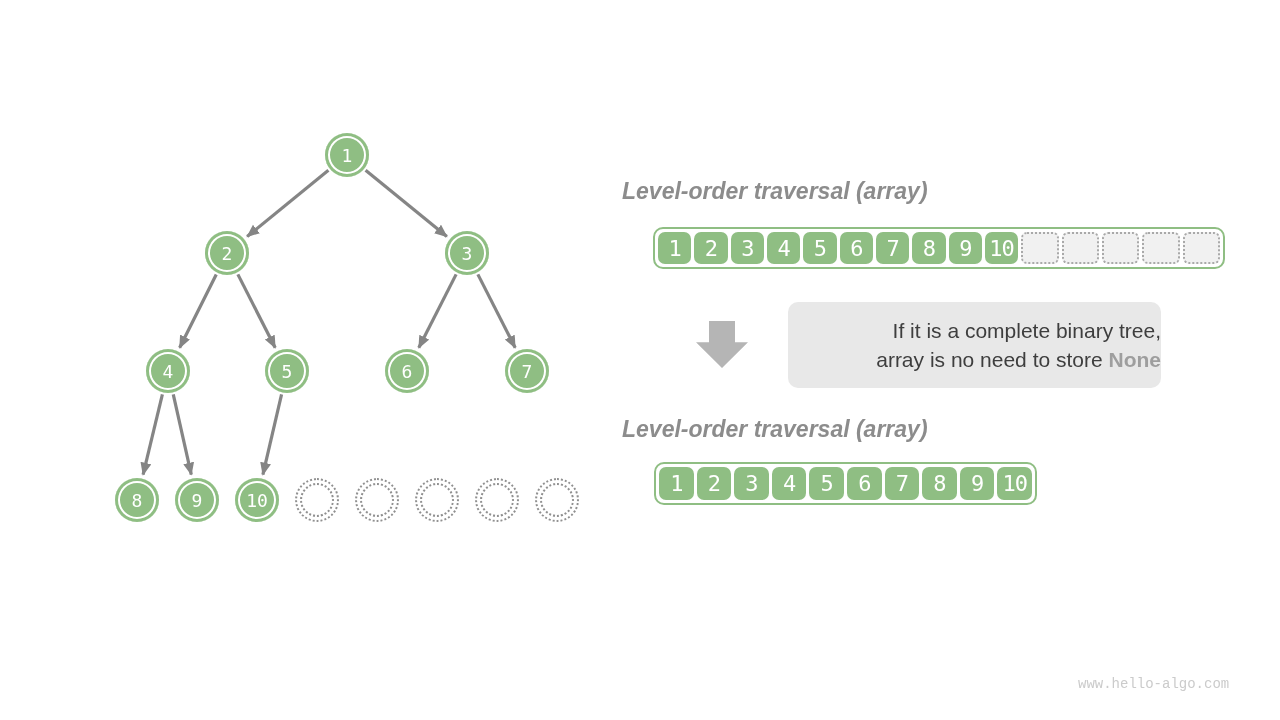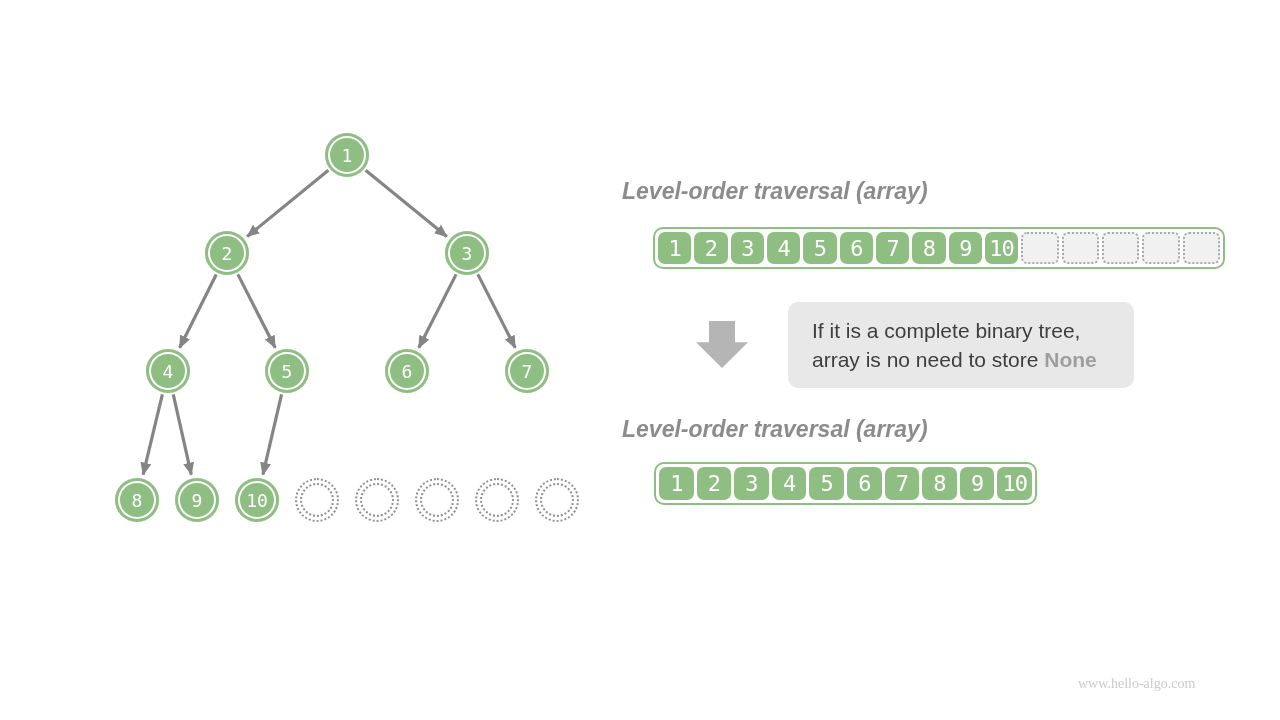--- a/index.html
+++ b/index.html
@@ -91,36 +91,37 @@
     left: 696px; top: 321px;
     width: 52px; height: 47px;
     background: var(--big-arrow-gray);
     clip-path: polygon(25% 0, 75% 0, 75% 45%, 100% 45%, 50% 100%, 0 45%, 25% 45%);
   }
 
   
   .callout {
     position: absolute;
     left: 788px; top: 302px;
-    width: 346px; height: 86px;
+    width: 373px; height: 86px;
     box-sizing: border-box;
     background: var(--callout-bg);
     border-radius: 10px;
     padding: 14px 0 0 24px;
     font-size: 21px;
     line-height: 29px;
     color: var(--callout-text);
+    text-align: right;
   }
   .callout .none { font-weight: bold; color: var(--none-gray); }
 
   
   .watermark {
     position: absolute;
     left: 1078px; top: 676px;
-    font-family: Liberation Serif, serif;
+    font-family: Liberation Mono, monospace;
     font-size: 14px;
     color: var(--watermark-gray);
     white-space: nowrap;
   }
 </style>
 </head>
 <body>
 
 <div class="canvas">
 

